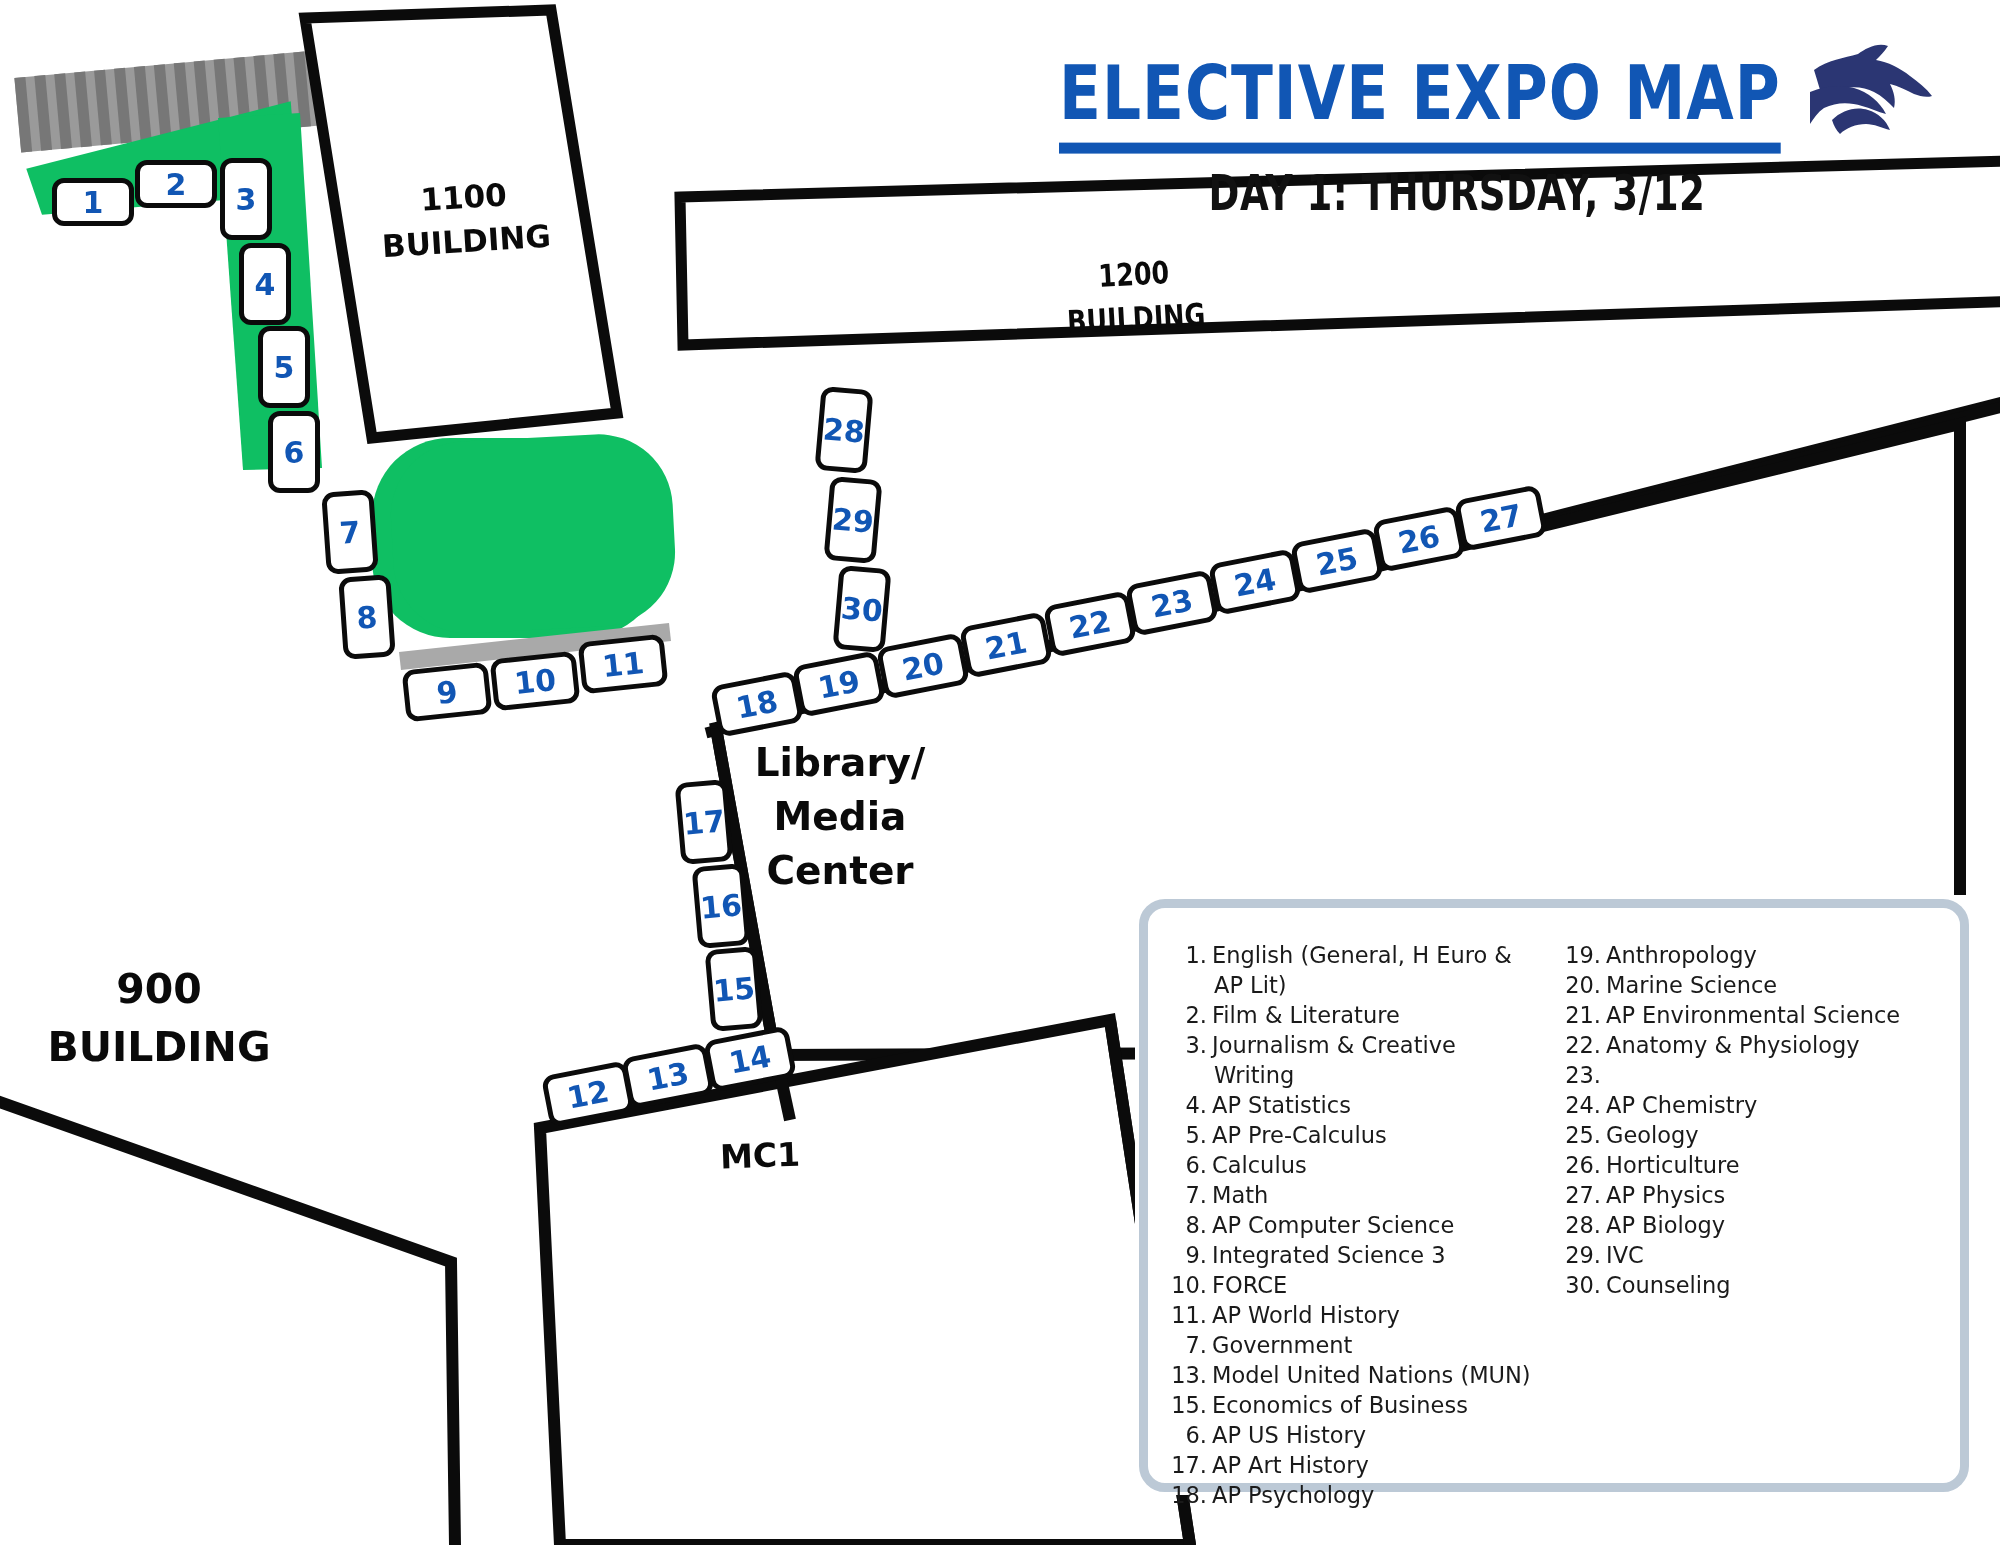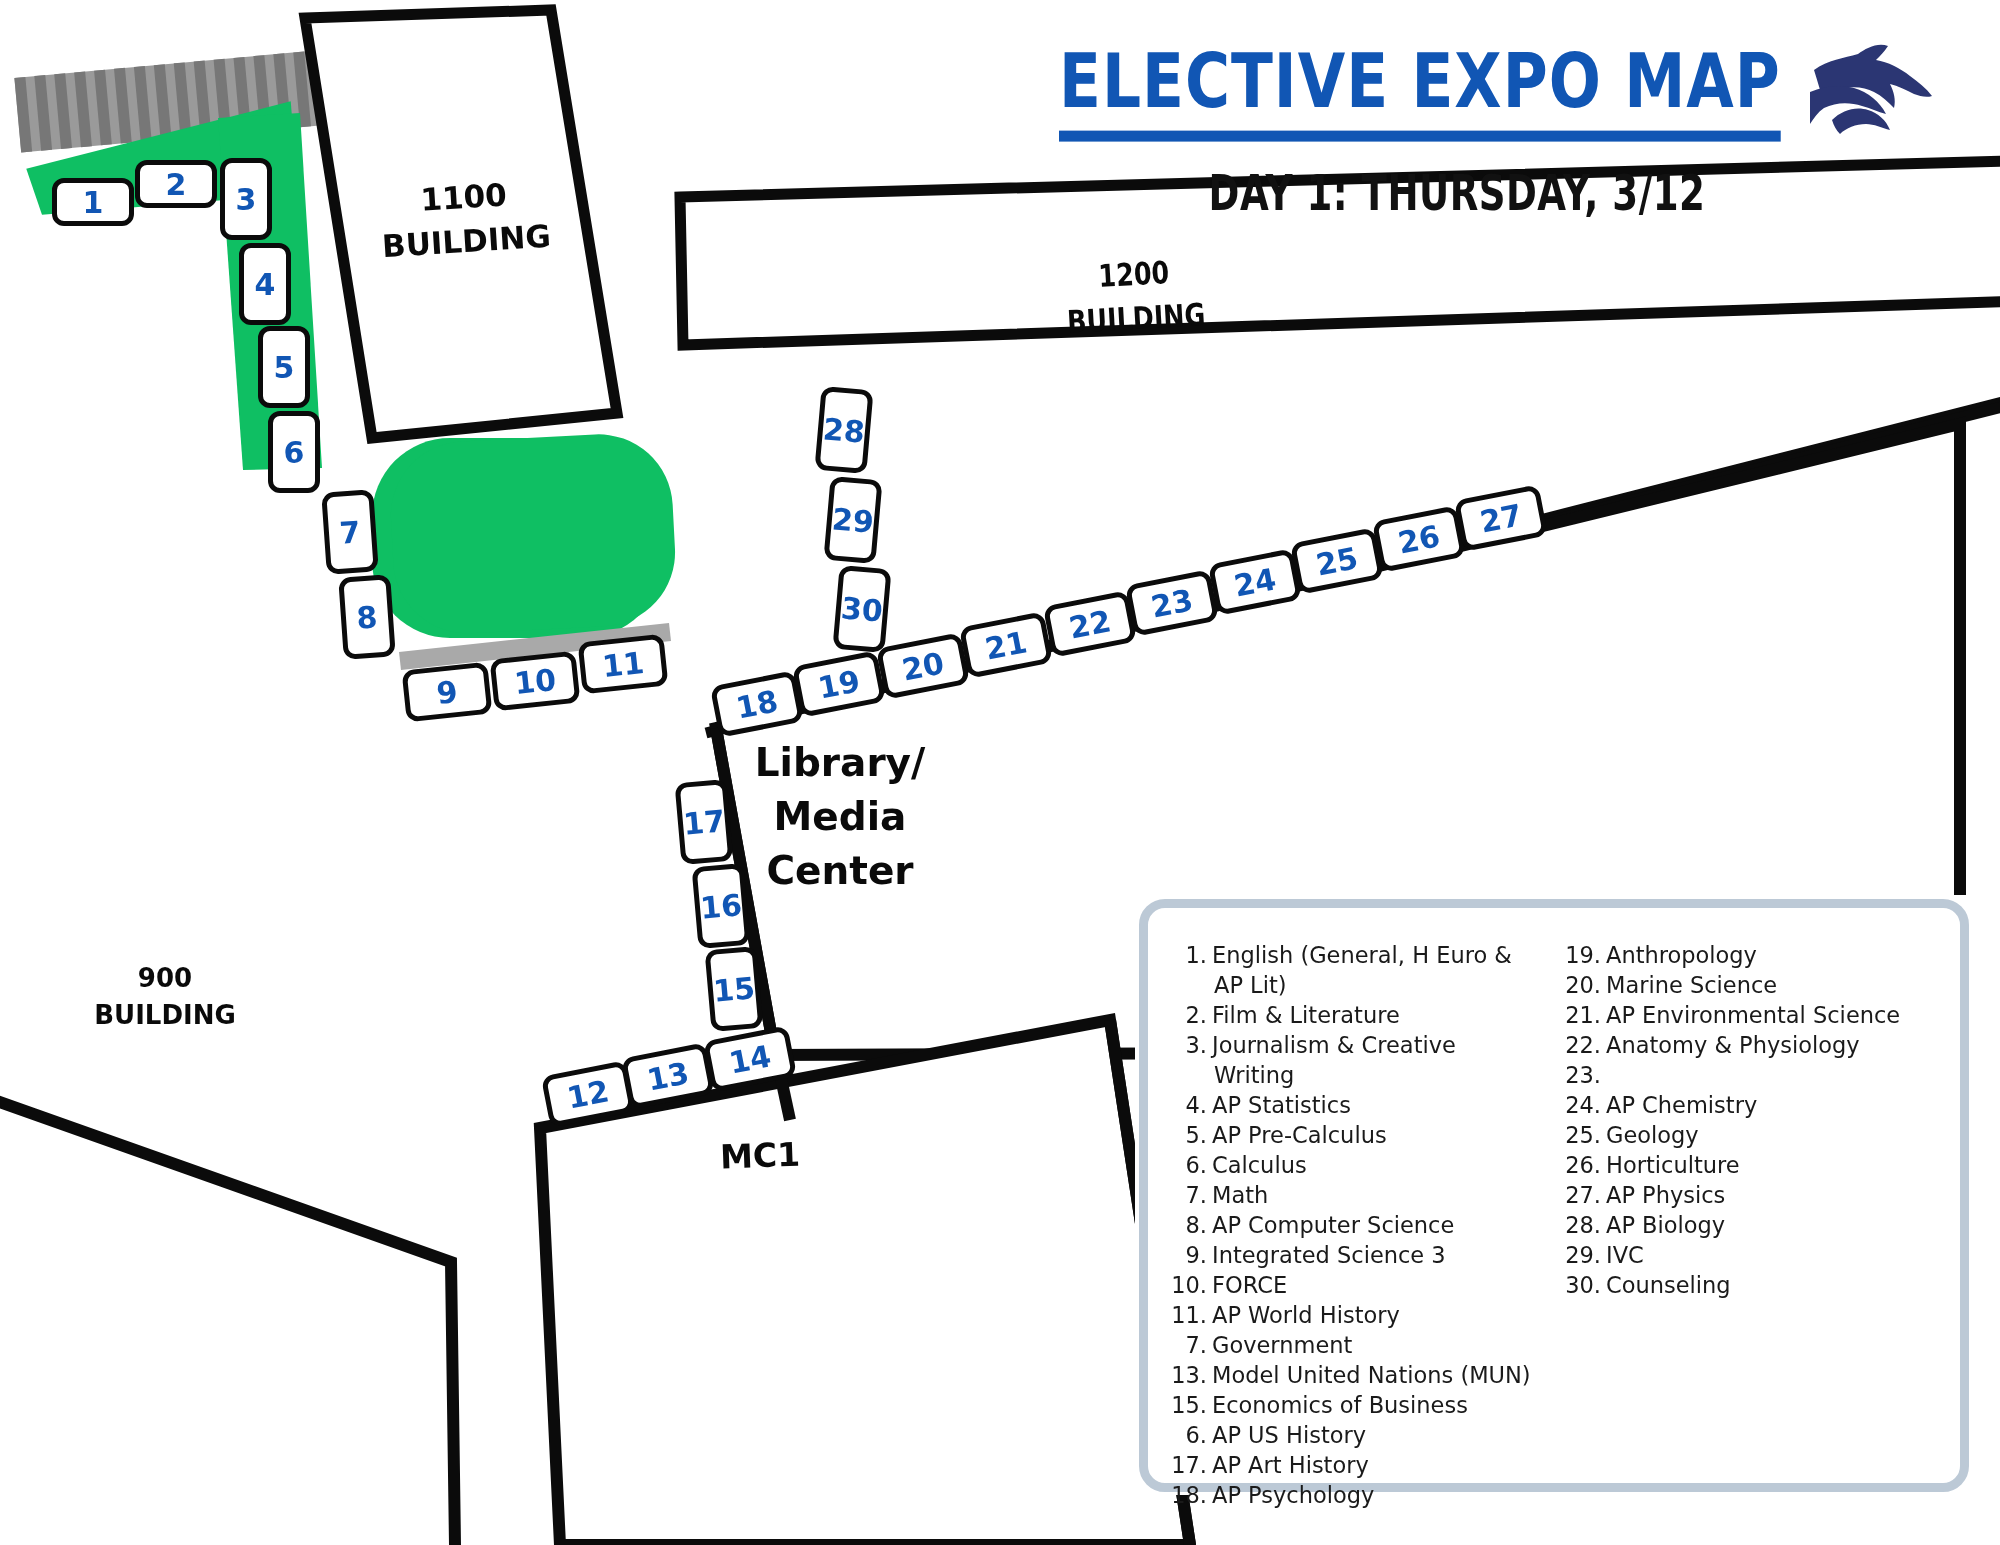--- a/index.html
+++ b/index.html
@@ -27,21 +27,21 @@
   
   #header {
     position: absolute;
     left: 1060px;
     top: 22px;
     width: 880px;
     text-align: center;
   }
   #title-row {
     display: flex;
-    align-items: center;
+    align-items: flex-end;
     justify-content: center;
     gap: 22px;
   }
   #expo-title {
     font-family: "DejaVu Sans", sans-serif;
     font-weight: bold;
     font-size: 62px;
     letter-spacing: 1px;
     color: #1156B4;
     line-height: 1.0;
@@ -123,22 +123,22 @@
   }
   #label-1100 {
     left: 340px; top: 175px; width: 250px;
     font-size: 31px; transform: rotate(-3.6deg);
   }
   #label-1200 {
     left: 1010px; top: 252px; width: 250px;
     font-size: 31px; transform: rotate(-3.2deg) scaleX(0.82);
   }
   #label-900 {
-    left: 40px; top: 960px; width: 250px;
-    font-size: 26px;
+    left: 34px; top: 960px; width: 250px;
+    font-size: 41px;
   }
   #label-library {
     left: 740px; top: 736px; width: 200px;
     font-size: 39px; line-height: 1.38;
   }
   #label-mc1 {
     left: 660px; top: 1133px; width: 200px;
     font-size: 33px; transform: rotate(-2deg);
   }
 

